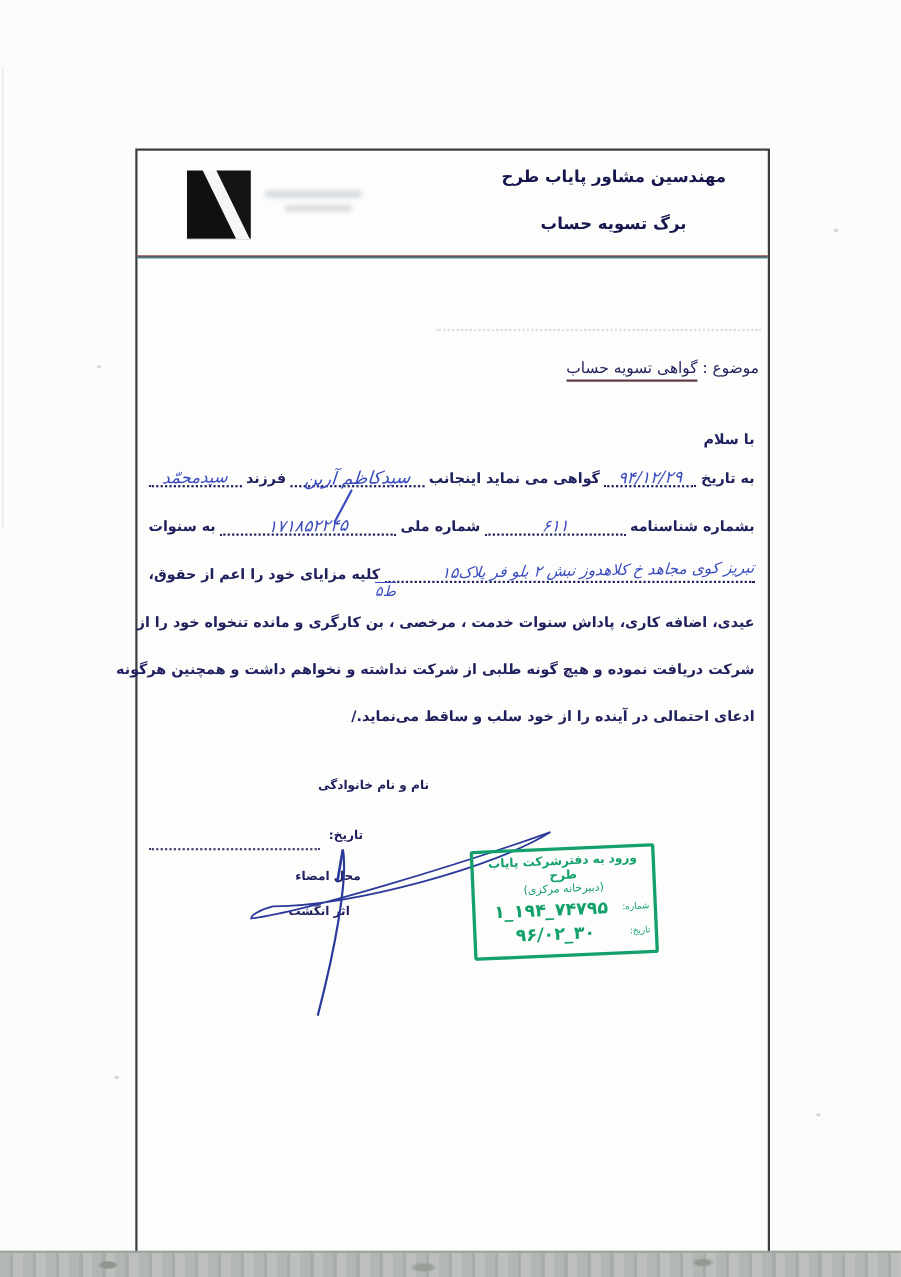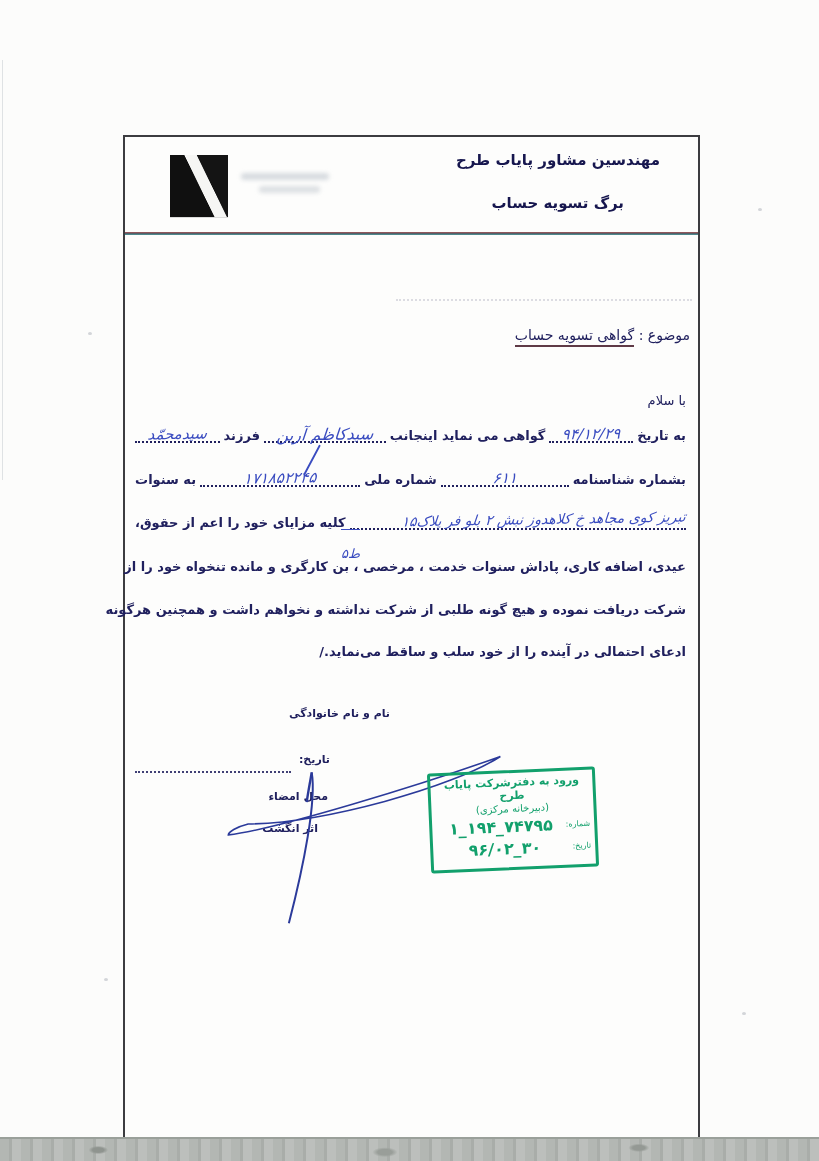--- a/index.html
+++ b/index.html
@@ -37,41 +37,41 @@
   .divider{
     position:absolute;left:0;right:0;top:95px;height:3px;
     background:linear-gradient(to bottom,#a33a3a 0%,#3a3a48 45%,#2a8c8c 100%);
     opacity:.85;
   }
   .ghost-dots{position:absolute;right:6px;top:162px;width:296px;border-top:2px dotted #cfcfd8;opacity:.7;}
   
   .subject{position:absolute;right:8px;top:190px;font-size:14px;font-weight:normal;color:var(--printed);}
   .subject .value{border-bottom:2px solid #5f3a46;padding-bottom:2px;}
   
-  .salam{position:absolute;right:12px;top:256px;font-size:13px;font-weight:normal;color:var(--printed);}
+  .salam{position:absolute;right:12px;top:256px;font-size:13px;font-weight:bold;color:var(--printed);}
   .bline{
     position:absolute;right:12px;left:10px;height:24px;
     font-size:13px;font-weight:bold;color:var(--printed);
     display:flex;direction:rtl;align-items:flex-end;gap:4px;white-space:nowrap;
   }
   .l1{top:282px}.l2{top:326px}.l3{top:369px}.l4{top:413px}.l5{top:456px}.l6{top:498px}
   .l4,.l5{justify-content:space-between;}
   .blank{
     flex:1 1 auto;min-width:60px;border-bottom:2px dotted var(--printed);
     text-align:center;position:relative;height:20px;
   }
   .hw{
     color:var(--handwriting);font-weight:normal;font-size:15px;
     display:inline-block;transform:skewX(-6deg) rotate(-1deg) translateY(2px);
     font-style:italic;white-space:nowrap;
   }
   .hw.big{font-size:16px;}
   .ltr{direction:ltr;unicode-bidi:isolate;}
   .addr-blank{flex:1 1 auto;border-bottom:2px dotted var(--printed);text-align:right;height:21px;overflow:visible;}
-  .floor-note{position:absolute;right:338px;top:392px;font-size:13px;color:var(--handwriting);font-style:italic;border-top:1px solid var(--handwriting);padding-top:16px;}
+  .floor-note{position:absolute;right:338px;top:392px;font-size:13px;color:var(--handwriting);font-style:italic;border-top:1px solid var(--handwriting);padding-top:1px;}
   .stray-stroke{position:absolute;right:385px;top:306px;width:2px;height:34px;background:var(--handwriting);transform:rotate(28deg);border-radius:2px;}
   
   .sig-label{position:absolute;font-size:11px;font-weight:bold;color:var(--printed);}
   .lab-name{right:308px;top:570px;}
   .lab-date{right:368px;top:616px;}
   .lab-sign{right:370px;top:653px;}
   .lab-finger{right:380px;top:685px;}
   .date-dots{position:absolute;left:10px;top:634px;width:156px;border-top:2px dotted var(--printed);opacity:.85;}
   .sig-svg{position:absolute;inset:0;width:100%;height:100%;pointer-events:none;}
   

